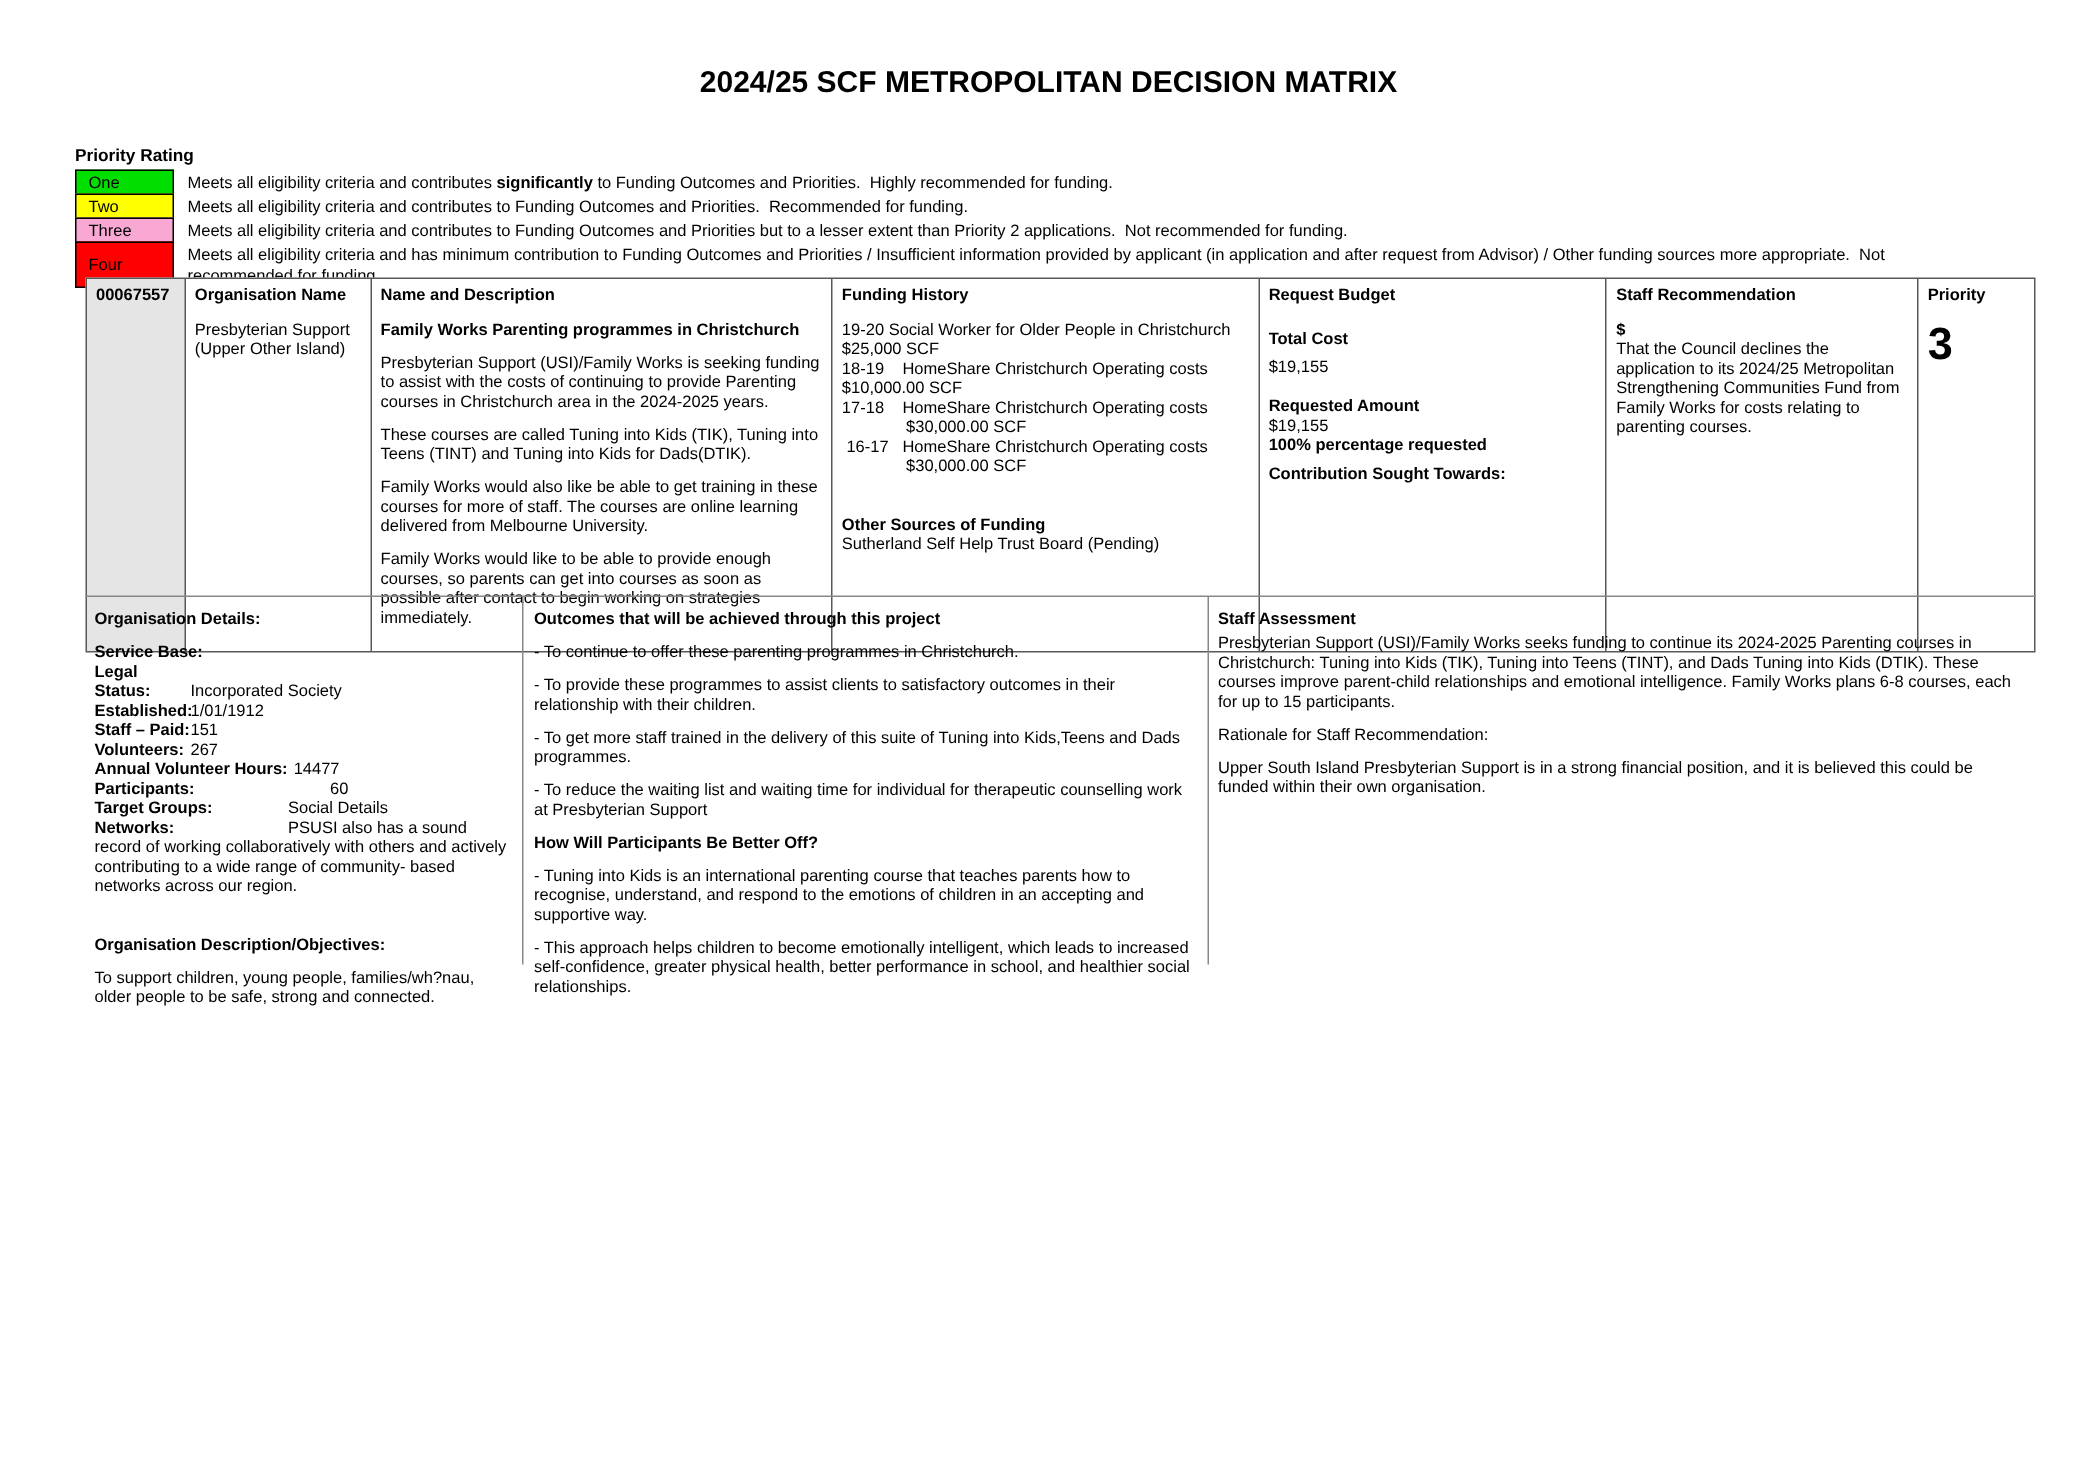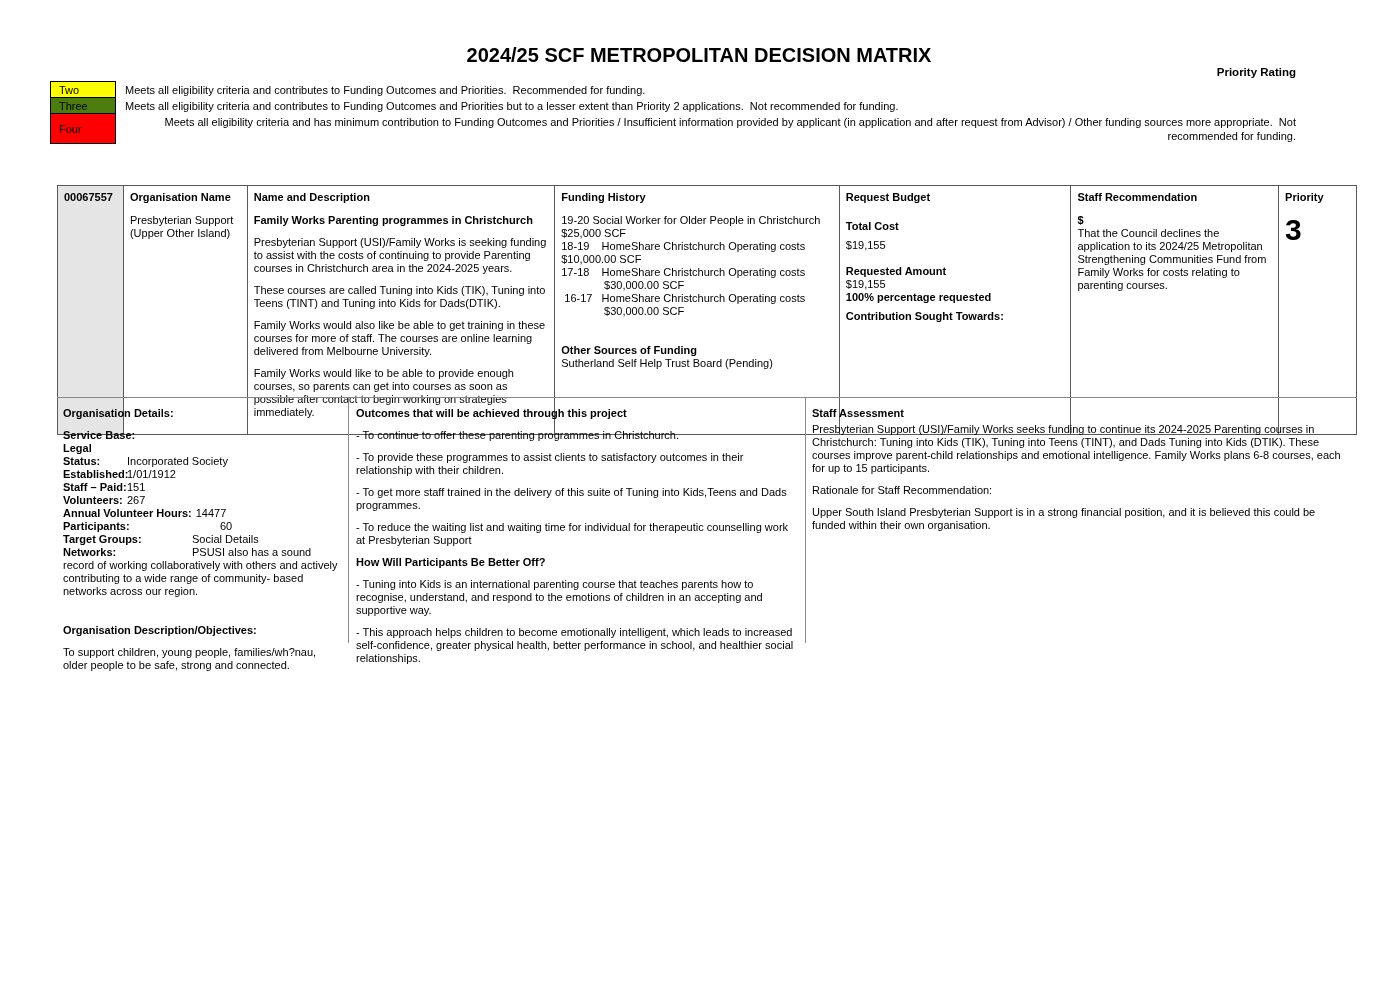--- a/index.html
+++ b/index.html
@@ -4,21 +4,21 @@
 <style>
   * { margin:0; padding:0; box-sizing:border-box; }
   html,body { width:1398px; height:989px; background:#fff; font-family:"Liberation Sans", sans-serif; color:#000; }
   body { position:relative; overflow:hidden; }
   .pre { white-space:pre-wrap; }
 
   
   .page-title { position:absolute; top:44px; left:0; width:100%; text-align:center; font-size:20px; font-weight:bold; }
 
   
-  .legend { position:absolute; top:66px; left:50px;text-align:right; }
+  .legend { position:absolute; top:98px; left:50px; }
   .legend-heading { font-size:11.5px; font-weight:bold; margin-bottom:4px; }
   .legend-row { display:flex; align-items:stretch; }
   .legend-box { width:66px; border:1px solid #000; margin-top:-1px; padding:1px 0 1px 8px; font-size:11px; display:flex; align-items:center; }
   .legend-row:first-of-type .legend-box { margin-top:0; }
   .legend-desc { font-size:11px; padding:1px 0 1px 9px; max-width:1180px; line-height:14px; align-self:center; }
 
   
   .matrix { position:absolute; top:185px; left:57px; width:1300px; min-height:202px; border:1px solid #595959; display:flex; align-items:stretch; background:#fff; }
   .cell { border-right:1px solid #595959; padding:5px 6px 6px 6px; font-size:11px; line-height:13px; }
   .cell:last-child { border-right:none; }
@@ -57,27 +57,33 @@
 </style>
 </head>
 <body>
 
 <div class="page-title">2024/25 SCF METROPOLITAN DECISION MATRIX</div>
 
 <div class="legend">
   <div class="legend-heading">Priority Rating</div>
 
   <div class="legend-row">
+    <div class="legend-box" style="background-color: rgb(0, 223, 0);">
+        <span>One</span>
+      </div>
+    <div class="legend-desc pre"><span>Meets all eligibility criteria and contributes </span><span class="b">significantly</span><span> to Funding Outcomes and Priorities.  Highly recommended for funding.</span></div>
+  </div>
+  <div class="legend-row">
     <div class="legend-box" style="background-color: rgb(255, 255, 0);">
         <span>Two</span>
       </div>
     <div class="legend-desc pre"><span>Meets all eligibility criteria and contributes to Funding Outcomes and Priorities.  Recommended for funding.</span></div>
   </div>
   <div class="legend-row">
-    <div class="legend-box" style="background-color: #4d7c0f;">
+    <div class="legend-box" style="background-color: #f9a8d4;">
         <span>Three</span>
       </div>
     <div class="legend-desc pre"><span>Meets all eligibility criteria and contributes to Funding Outcomes and Priorities but to a lesser extent than Priority 2 applications.  Not recommended for funding.</span></div>
   </div>
   <div class="legend-row">
     <div class="legend-box" style="background-color: rgb(255, 0, 0);">
         <span>Four</span>
       </div>
     <div class="legend-desc pre"><span>Meets all eligibility criteria and has minimum contribution to Funding Outcomes and Priorities / Insufficient information provided by applicant (in application and after request from Advisor) / Other funding sources more appropriate.  Not recommended for funding.</span></div>
   </div>

